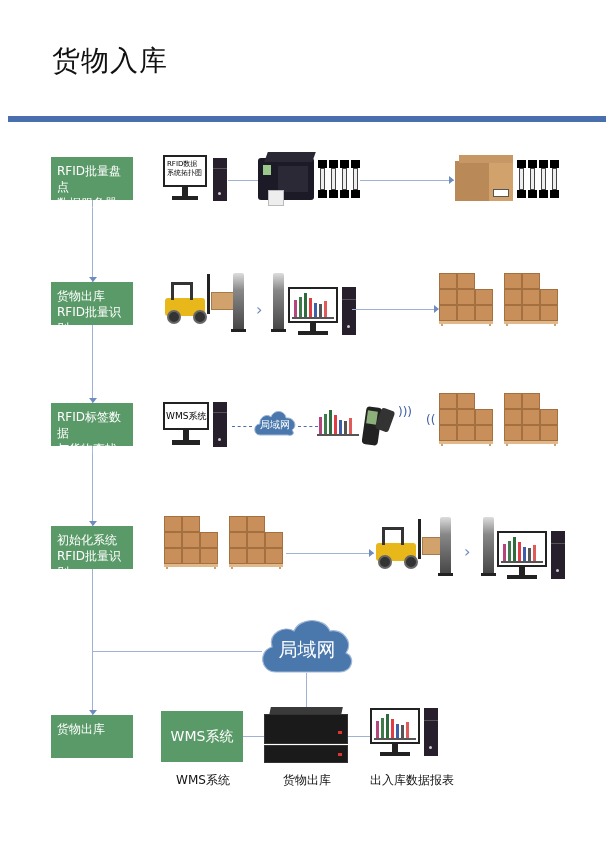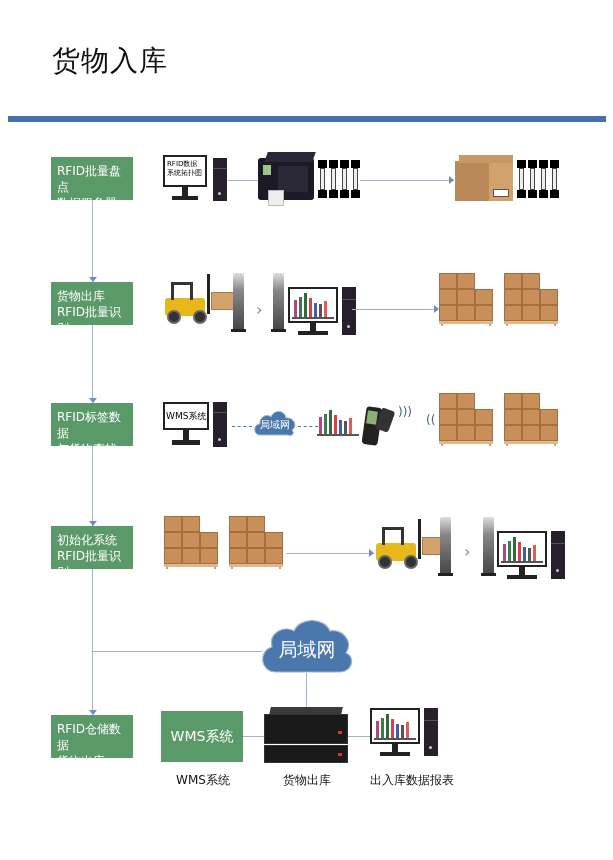--- a/index.html
+++ b/index.html
@@ -41,21 +41,20 @@
 </div>
 <div class="abs step" style="top:403px;">
   <div>RFID标签数据</div>
   <div>与货物查找</div>
 </div>
 <div class="abs step" style="top:526px;">
   <div>初始化系统</div>
   <div>RFID批量识别</div>
 </div>
 <div class="abs step" style="top:715px;">
-  <div>RFID仓储数据</div>
   <div>货物出库</div>
 </div>
 
 <div class="abs" style="left:163px;top:155px;width:70px;height:48px;">
   <div class="abs" style="left:0;top:0;width:44px;height:32px;border:2px solid #222;background:#fff;font-size:7px;line-height:9px;padding:3px 2px;box-sizing:border-box;">
     <div>RFID数据</div>
     <div>系统拓扑图</div>
   </div>
   <div class="abs" style="left:19px;top:32px;width:6px;height:9px;background:#222;"></div>
   <div class="abs" style="left:9px;top:41px;width:26px;height:4px;background:#222;"></div>

